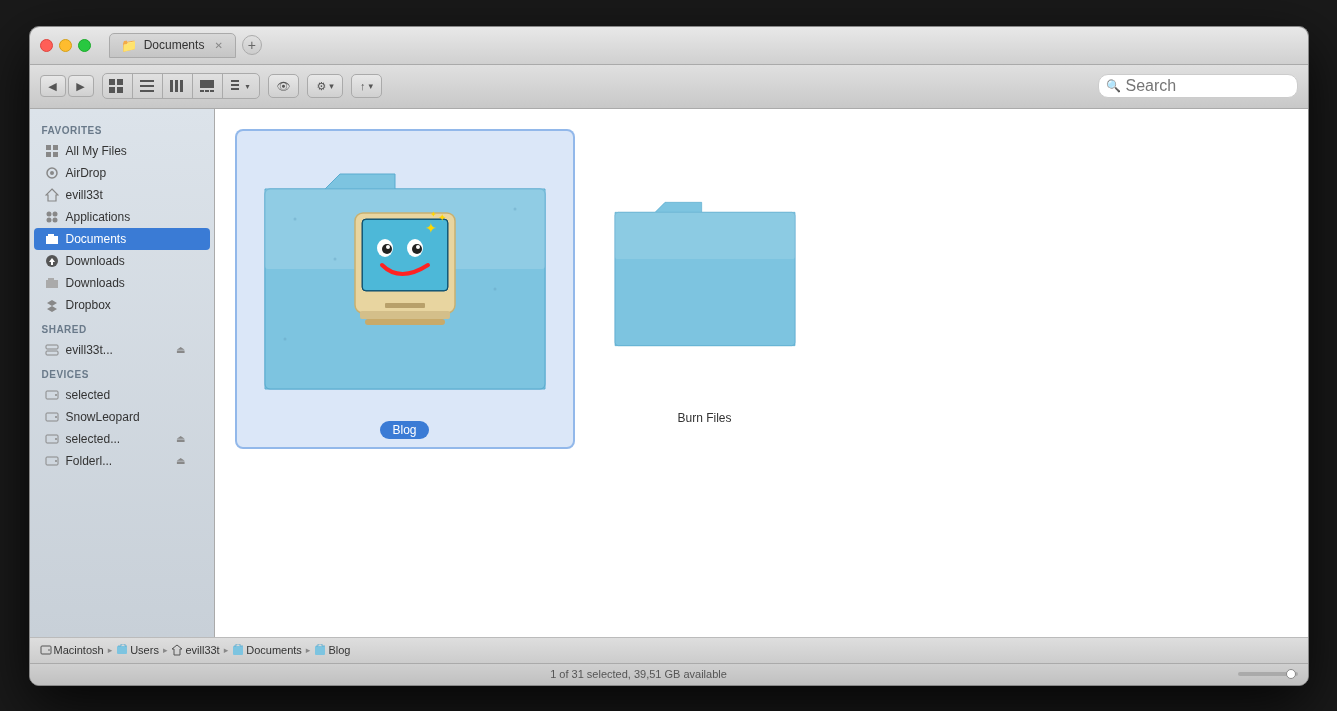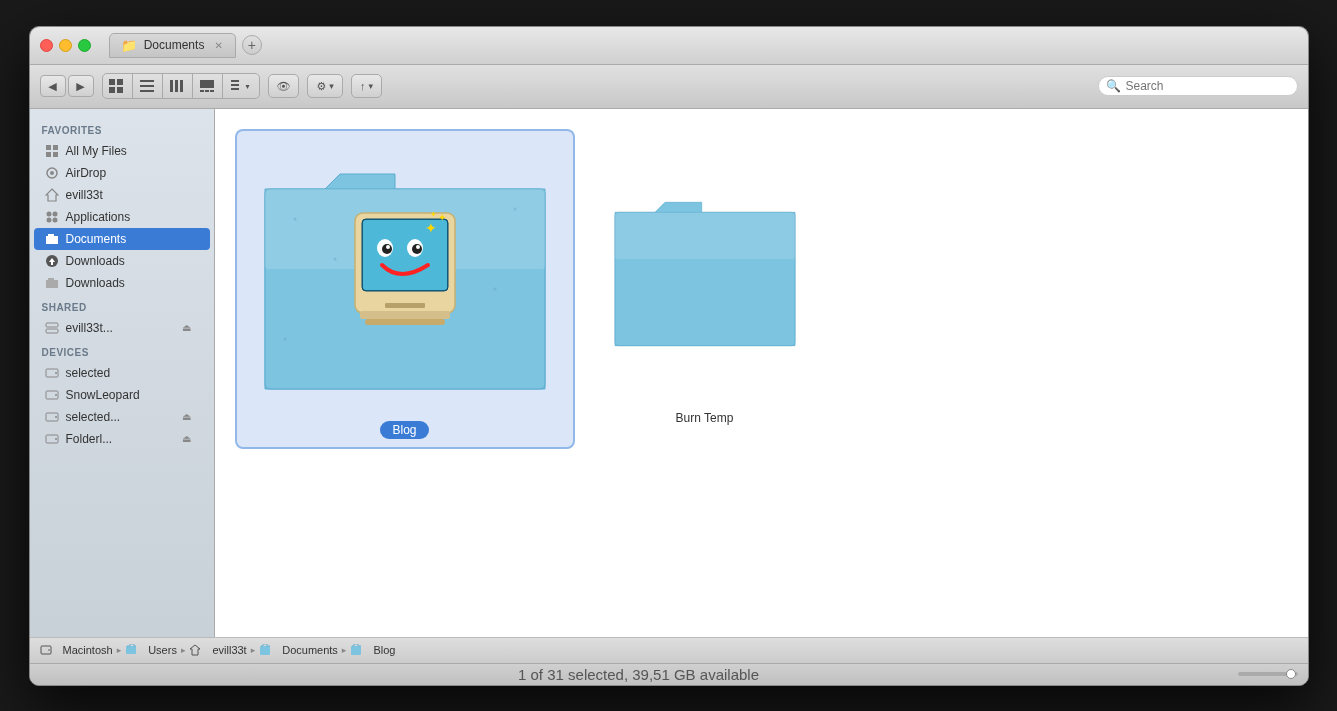--- a/index.html
+++ b/index.html
@@ -180,21 +180,21 @@
       border: 1px solid #ccc;
       border-radius: 10px;
       padding: 2px 8px;
       width: 200px;
       gap: 4px;
     }
 
     .search-box input {
       border: none;
       outline: none;
-      font-size: 12px;
+      font-size: 16px;
       width: 100%;
       background: transparent;
     }
 
     
     .main-content {
       display: flex;
       flex: 1;
       overflow: hidden;
     }
@@ -214,21 +214,21 @@
       font-weight: 700;
       color: #6a7a8a;
       text-transform: uppercase;
       padding: 8px 12px 4px 12px;
       letter-spacing: 0.5px;
     }
 
     .sidebar-item {
       display: flex;
       align-items: center;
-      padding: 3px 22px 3px 14px;
+      padding: 3px 28px 3px 14px;
       font-size: 12px;
       color: #333;
       cursor: pointer;
       gap: 6px;
       height: 22px;
     }
 
     .sidebar-item.active {
       background: #3a7bd5;
       color: white;
@@ -321,21 +321,21 @@
       align-items: center;
       gap: 4px;
       font-size: 11px;
       color: #333;
       flex: 1;
     }
 
     .breadcrumb-item {
       display: flex;
       align-items: flex-end;
-      gap: 11px;
+      gap: 2px;
       cursor: pointer;
     }
 
     .breadcrumb-sep {
       color: #888;
       font-size: 9px;
     }
 
     .path-bar {
       background: linear-gradient(180deg, #dedede, #cccccc);
@@ -343,21 +343,21 @@
       border-top: 1px solid #bbb;
       display: flex;
       align-items: center;
       padding: 0 10px;
       flex-shrink: 0;
     }
 
     .status-center {
       flex: 1;
       text-align: center;
-      font-size: 15px;
+      font-size: 11px;
       color: #555;
     }
 
     .slider-area {
       display: flex;
       align-items: center;
       gap: 4px;
     }
 
     .slider {
@@ -550,20 +550,28 @@
 
       <div class="sidebar-item">
         <span class="sidebar-item-icon">
           <svg width="14" height="12" viewBox="0 0 14 12">
               <path d="M1,3 L3,3 L3,1 L9,1 L9,3 L13,3 L13,11 L1,11 Z" fill="#aaa"></path>
             </svg>
         </span>
         <span>Downloads</span>
       </div>
 
+      <div class="sidebar-item">
+        <span class="sidebar-item-icon">
+          <svg width="14" height="14" viewBox="0 0 14 14">
+              <polygon points="7,2 2,5 7,8 2,11 7,14 12,11 7,8 12,5" fill="#888"></polygon>
+            </svg>
+        </span>
+        <span>Dropbox</span>
+      </div>
 
       <div class="sidebar-section-header">SHARED</div>
 
       <div class="sidebar-item">
         <span class="sidebar-item-icon">
           <svg width="14" height="12" viewBox="0 0 14 12">
               <rect x="1" y="1" width="12" height="4" rx="1" fill="none" stroke="#888" stroke-width="1"></rect>
               <rect x="1" y="7" width="12" height="4" rx="1" fill="none" stroke="#888" stroke-width="1"></rect>
             </svg>
         </span>
@@ -672,21 +680,21 @@
 
 
         <div class="file-item">
           <div>
             <svg width="200" height="260" viewBox="0 0 300 260">
               <path d="M15,45 L75,45 L90,30 L145,30 L145,45 L285,45 L285,245 L15,245 Z" fill="#7dc4e0" stroke="#5aabcf" stroke-width="1"></path>
               <rect x="15" y="45" width="270" height="200" rx="5" fill="#7dc4e0" stroke="#5aabcf" stroke-width="1"></rect>
               <rect x="15" y="45" width="270" height="70" rx="3" fill="rgba(255,255,255,0.12)"></rect>
             </svg>
           </div>
-          <span class="file-label">Burn Temp</span>
+          <span class="file-label">Burn Files</span>
         </div>
 
       </div>
     </div>
   </div>
 
   <div class="path-bar">
     <div class="breadcrumb">
       <div class="breadcrumb-item">
         <svg width="12" height="12" viewBox="0 0 12 12">

